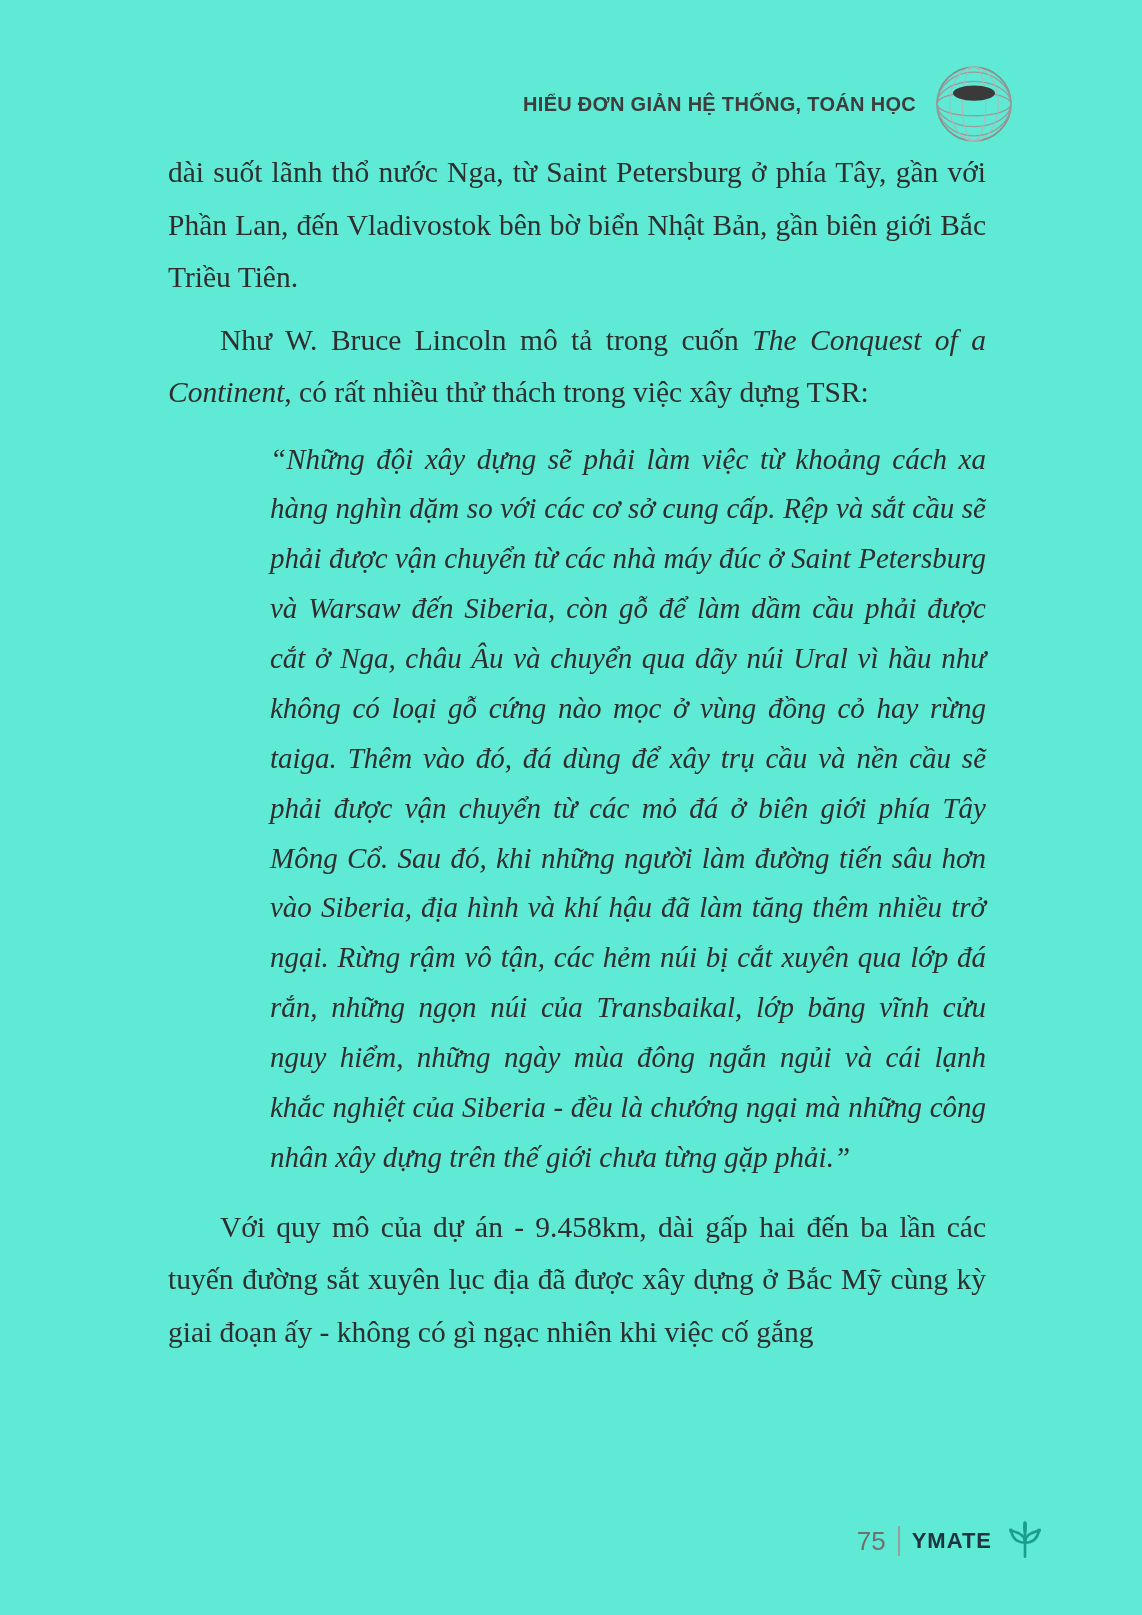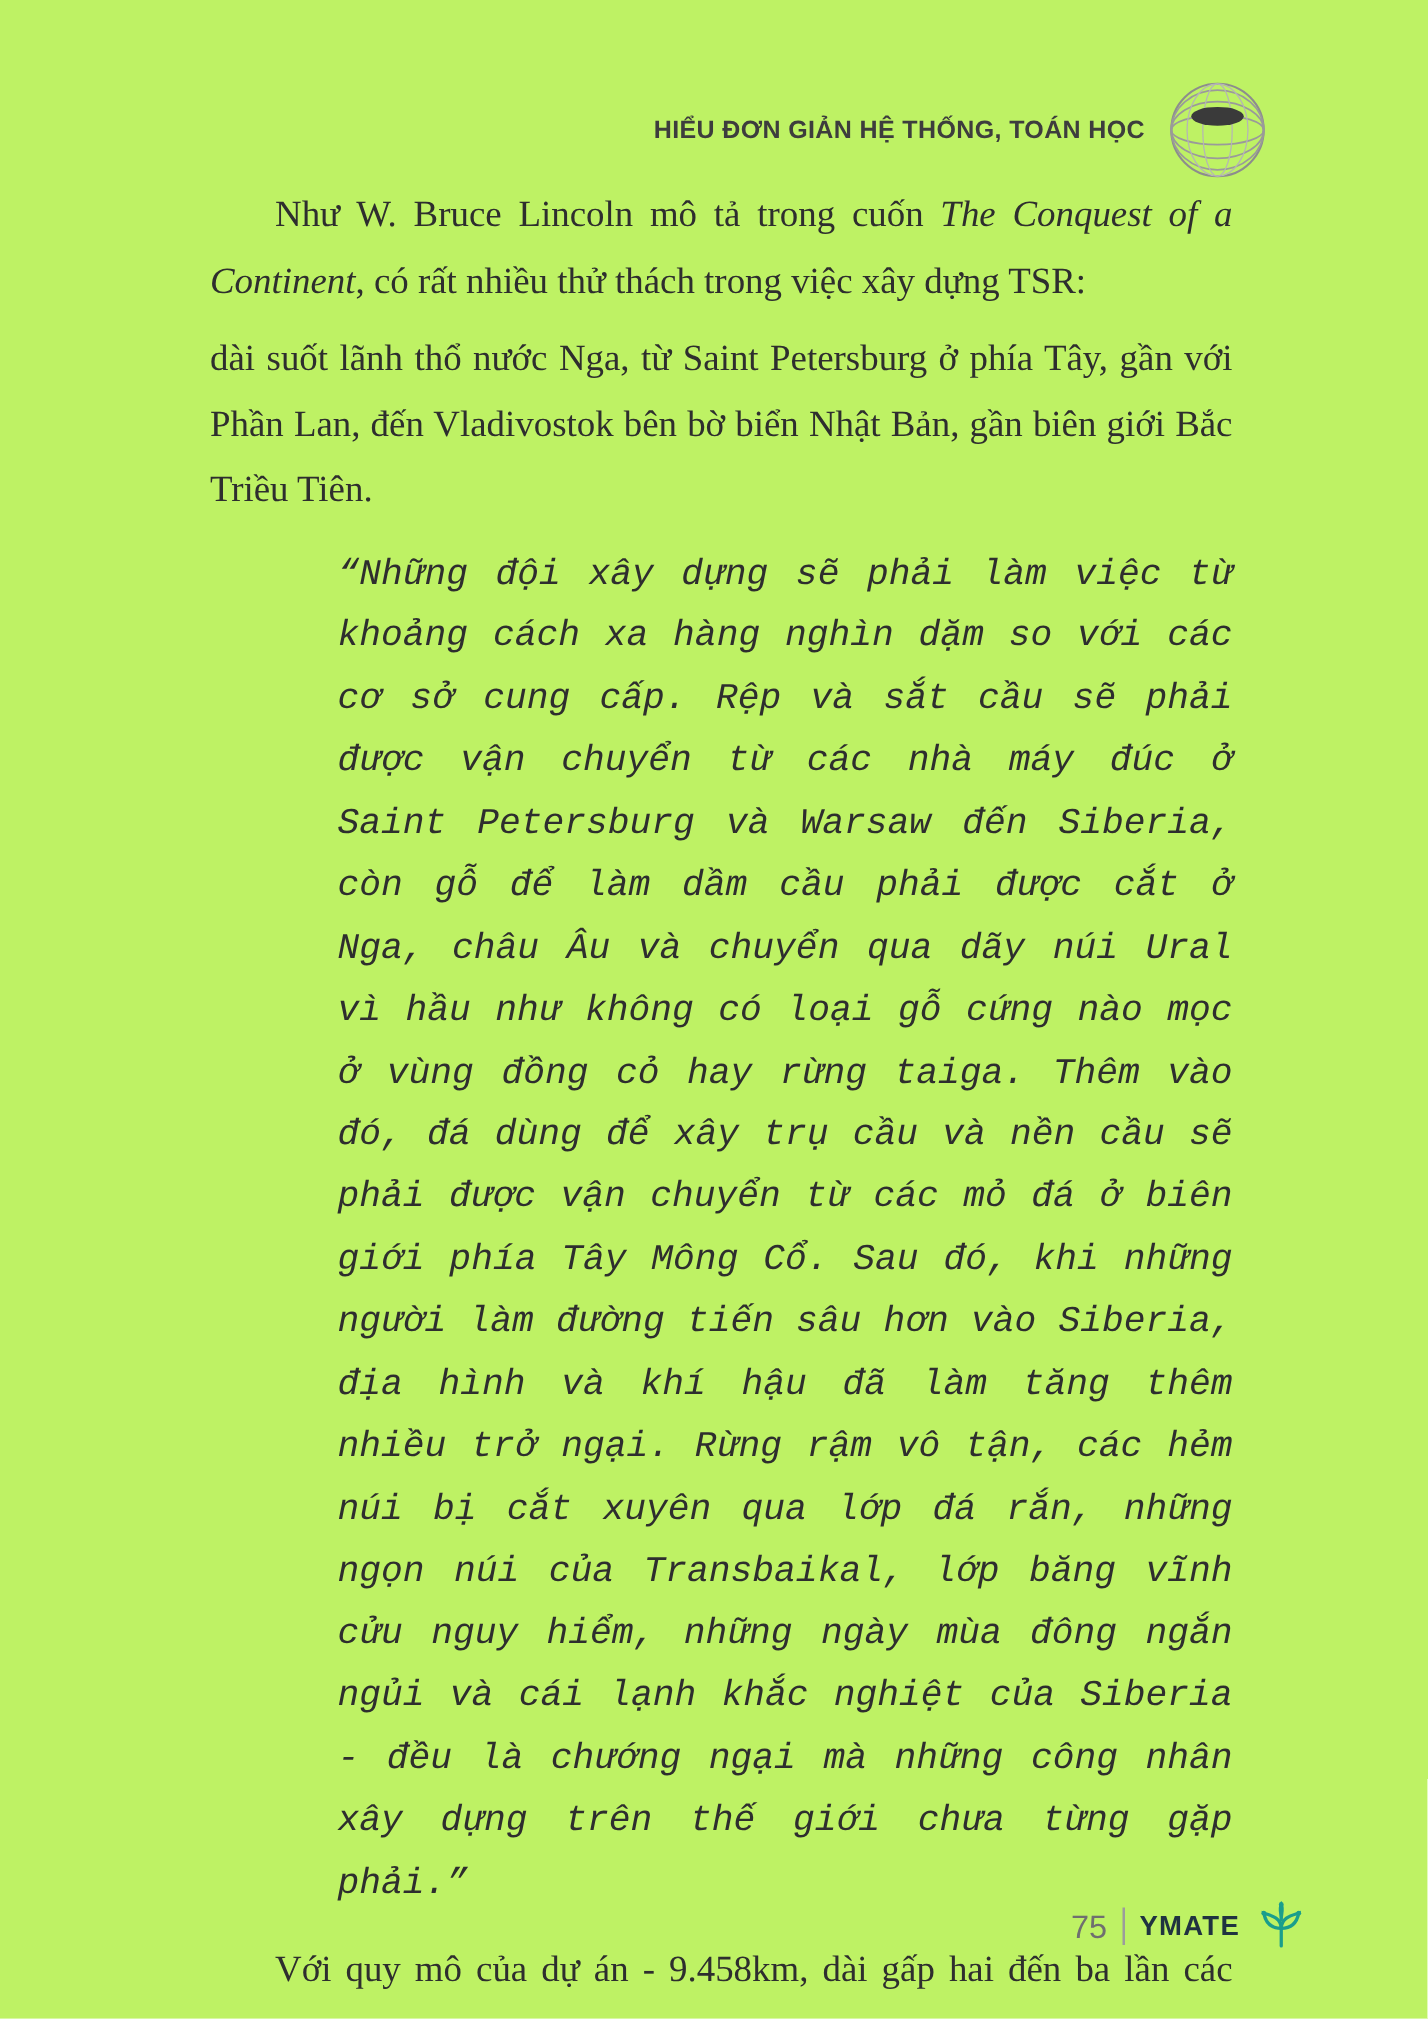--- a/index.html
+++ b/index.html
@@ -1,20 +1,20 @@
 <!DOCTYPE html>
 <html><head>
 <meta charset="utf-8">
 <style>
   html,body { margin:0; padding:0; background:#ffffff; }
   .page {
     position:relative;
     width:1142px;
     height:1615px;
-    background:#bef264;
+    background:#5eead4;
     overflow:hidden;
     font-family:"Liberation Serif", serif;
     color:#2e2e2e;
   }
 
   
   .header {
     position:absolute;
     top:62px;
     right:126px;
@@ -45,21 +45,20 @@
     text-align:justify;
   }
   p.para { margin:0 0 10px 0; }
   .indent { text-indent:52px; }
   blockquote.quote {
     margin:16px 0 18px 102px;
     font-style:italic;
     font-size:29px;
     line-height:1.72;
     text-align:justify;
-    font-family:Liberation Mono, monospace;
   }
   .content em { font-style:italic; }
 
   
   .footer {
     position:absolute;
     top:1484px;
     right:96px;
     display:flex;
     align-items:center;
@@ -102,23 +101,23 @@
         <ellipse cx="50" cy="50" rx="44" ry="27" fill="none" stroke="#9a9a9a" stroke-width="1.6"></ellipse>
         <ellipse cx="50" cy="50" rx="44" ry="38" fill="none" stroke="#9a9a9a" stroke-width="1.6"></ellipse>
         <ellipse cx="50" cy="50" rx="14" ry="44" fill="none" stroke="#b5b5b5" stroke-width="1.2"></ellipse>
         <ellipse cx="50" cy="50" rx="29" ry="44" fill="none" stroke="#b5b5b5" stroke-width="1.2"></ellipse>
         <ellipse cx="50" cy="37" rx="25" ry="9" fill="#3a3a3a" stroke="none"></ellipse>
       </svg>
     </div>
   </div>
 
   <div class="content">
+    <p class="para">dài suốt lãnh thổ nước Nga, từ Saint Petersburg ở phía Tây, gần với Phần Lan, đến Vladivostok bên bờ biển Nhật Bản, gần biên giới Bắc Triều Tiên.</p>
+
     <p class="para indent"><span>Như W. Bruce Lincoln mô tả trong cuốn </span><em>The Conquest of a Continent</em><span>, có rất nhiều thử thách trong việc xây dựng TSR:</span></p>
-
-    <p class="para">dài suốt lãnh thổ nước Nga, từ Saint Petersburg ở phía Tây, gần với Phần Lan, đến Vladivostok bên bờ biển Nhật Bản, gần biên giới Bắc Triều Tiên.</p>
 
     <blockquote class="quote">“Những đội xây dựng sẽ phải làm việc từ khoảng cách xa hàng nghìn dặm so với các cơ sở cung cấp. Rệp và sắt cầu sẽ phải được vận chuyển từ các nhà máy đúc ở Saint Petersburg và Warsaw đến Siberia, còn gỗ để làm dầm cầu phải được cắt ở Nga, châu Âu và chuyển qua dãy núi Ural vì hầu như không có loại gỗ cứng nào mọc ở vùng đồng cỏ hay rừng taiga. Thêm vào đó, đá dùng để xây trụ cầu và nền cầu sẽ phải được vận chuyển từ các mỏ đá ở biên giới phía Tây Mông Cổ. Sau đó, khi những người làm đường tiến sâu hơn vào Siberia, địa hình và khí hậu đã làm tăng thêm nhiều trở ngại. Rừng rậm vô tận, các hẻm núi bị cắt xuyên qua lớp đá rắn, những ngọn núi của Transbaikal, lớp băng vĩnh cửu nguy hiểm, những ngày mùa đông ngắn ngủi và cái lạnh khắc nghiệt của Siberia - đều là chướng ngại mà những công nhân xây dựng trên thế giới chưa từng gặp phải.”</blockquote>
 
     <p class="para indent">Với quy mô của dự án - 9.458km, dài gấp hai đến ba lần các tuyến đường sắt xuyên lục địa đã được xây dựng ở Bắc Mỹ cùng kỳ giai đoạn ấy - không có gì ngạc nhiên khi việc cố gắng</p>
   </div>
 
   <div class="footer">
     <span class="page-num">75</span>
     <span class="footer-divider"></span>
     <span class="brand">YMATE</span>

